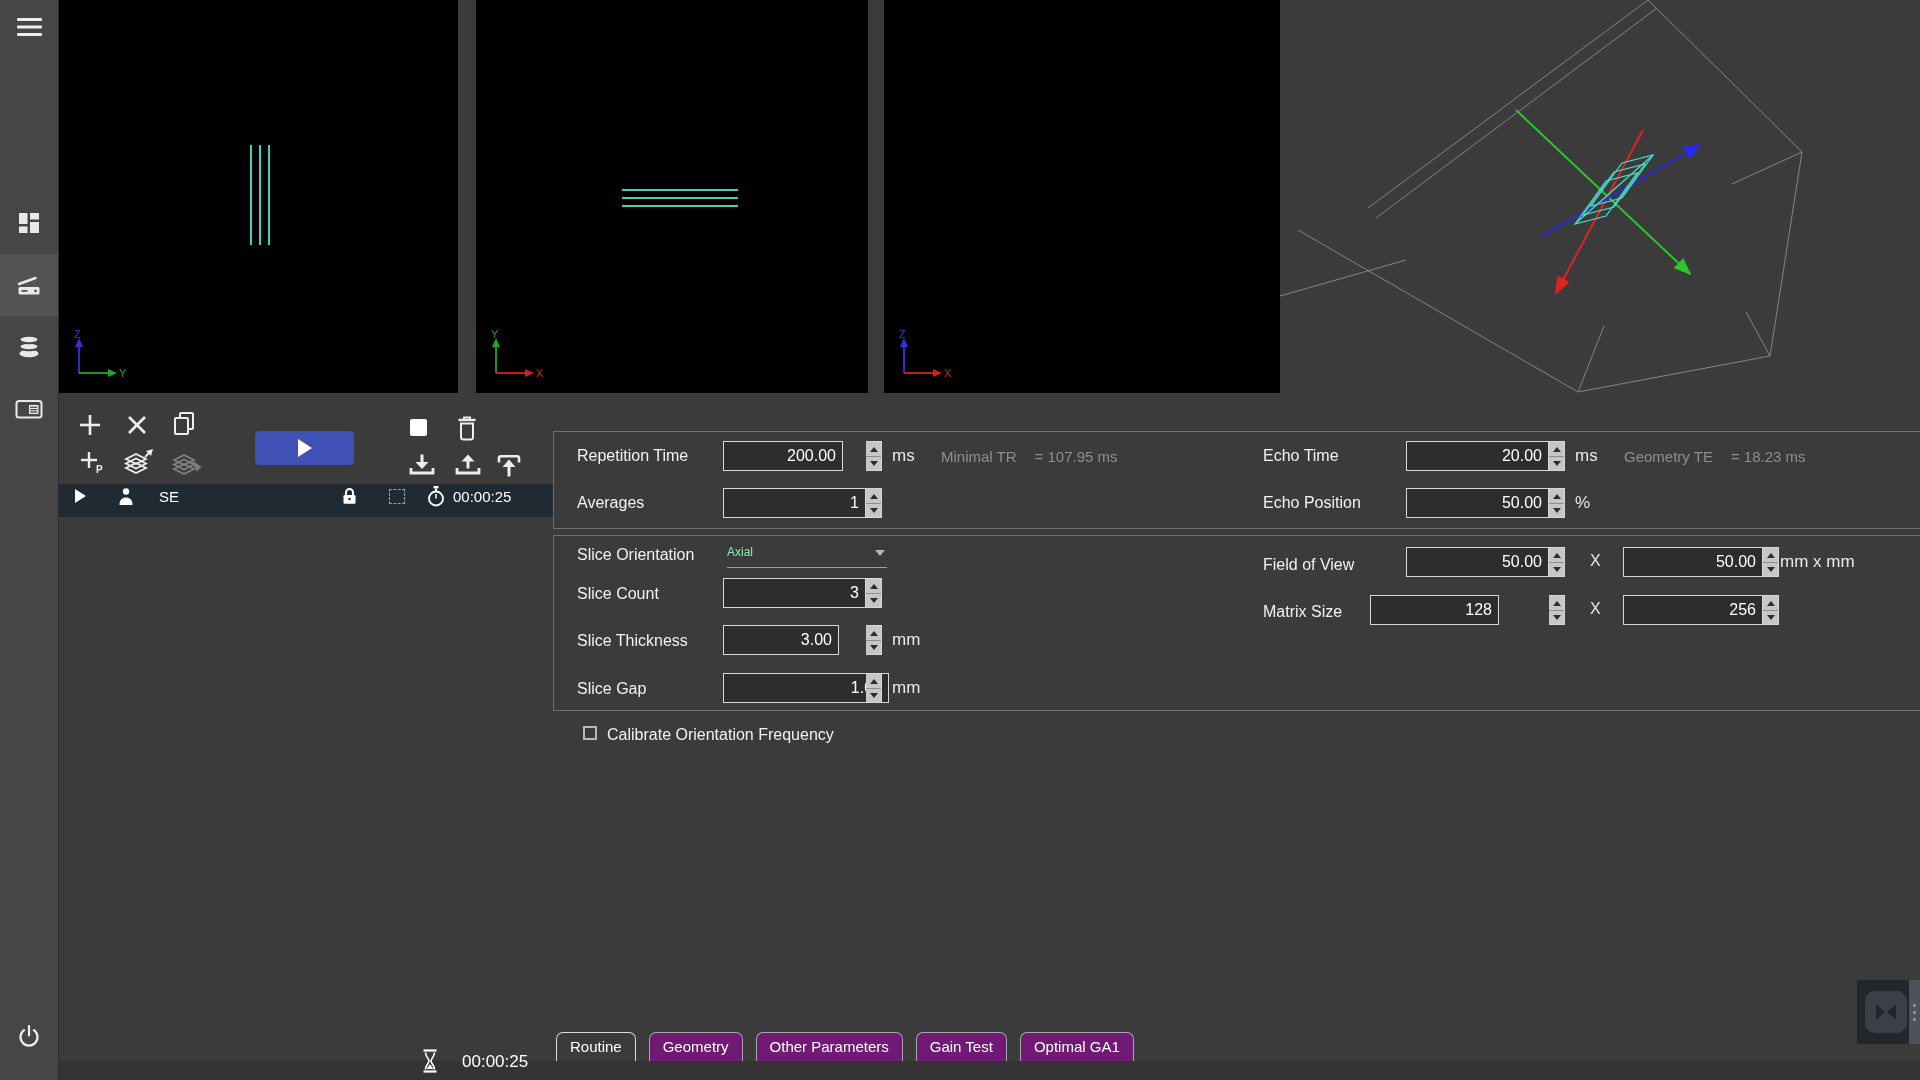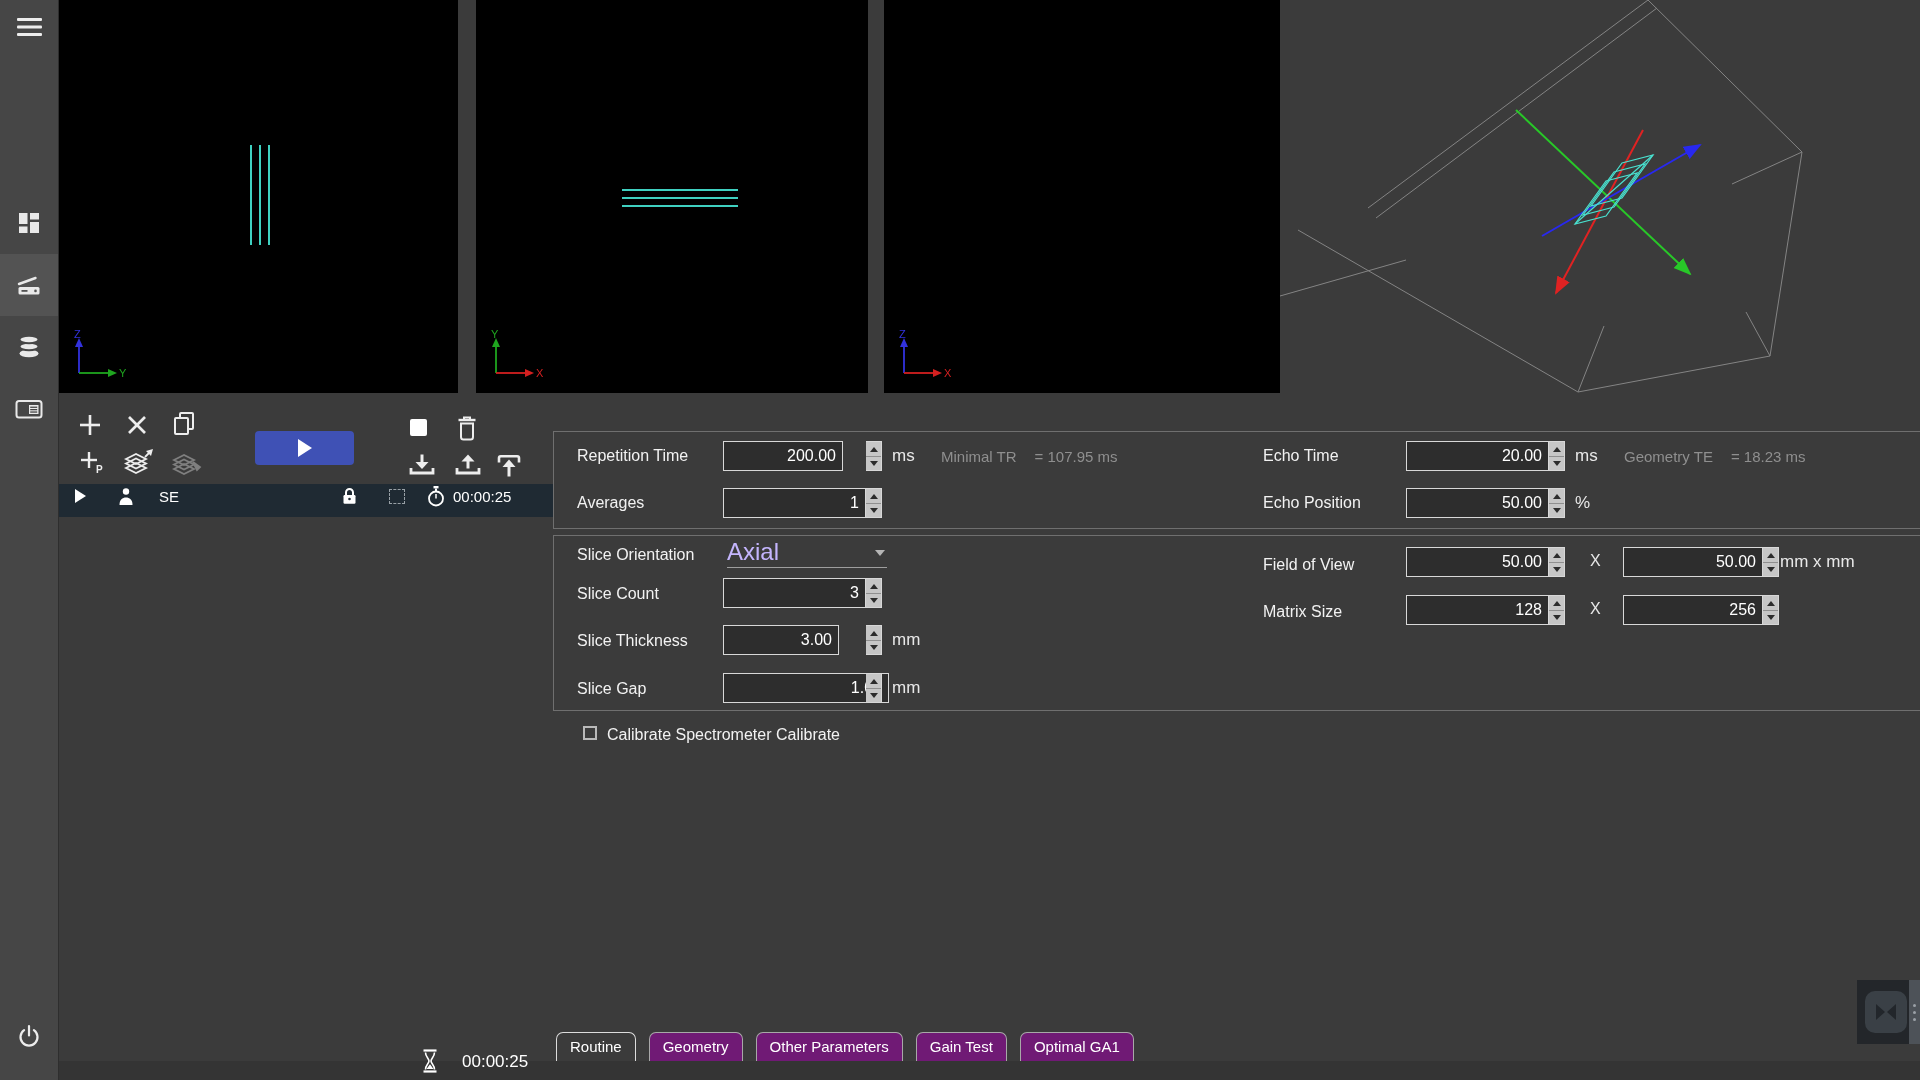--- a/index.html
+++ b/index.html
@@ -43,21 +43,21 @@
   .spin .su,.spin .sd{position:absolute;left:0;width:100%;height:14px;display:flex;align-items:center;justify-content:center}
   .spin .su{top:0;border-bottom:1px solid #8f8f8f}
   .spin .sd{bottom:0}
   .spin .su::after{content:"";width:0;height:0;border-left:4px solid transparent;border-right:4px solid transparent;border-bottom:5px solid #2c2c2c}
   .spin .sd::after{content:"";width:0;height:0;border-left:4px solid transparent;border-right:4px solid transparent;border-top:5px solid #2c2c2c}
   .unit{position:absolute;font-size:17px;color:#e8e8e8;white-space:nowrap}
   .hint{position:absolute;font-size:15px;color:#8f8f8f;white-space:nowrap}
   .hint .hv{margin-left:18px}
   .sep-x{position:absolute;font-size:16px;color:#e8e8e8}
   #orient-dd{position:absolute;left:727px;top:539px;width:160px;height:28px;border-bottom:1px solid #9e9e9e;cursor:pointer}
-  #orient-dd .val{font-size:24px;color:#c4b5fd;line-height:26px}
+  #orient-dd .val{font-size:12px;color:#86efac;line-height:26px}
   #orient-dd .caret{position:absolute;right:2px;top:11px;width:0;height:0;border-left:5px solid transparent;border-right:5px solid transparent;border-top:6px solid #b5b5b5}
 
   
   #calib-box{position:absolute;left:583px;top:726px;width:14px;height:14px;appearance:none;-webkit-appearance:none;
              border:2px solid #b9b9b9;background:transparent;margin:0;cursor:pointer}
   #calib-label{position:absolute;left:607px;top:726px;font-size:16px;color:#f2f2f2}
 
   
   #footer-strip{position:absolute;left:59px;top:1061px;width:1861px;height:19px;background:#343434}
   #tabs{position:absolute;left:556px;top:1032px;display:flex;gap:13px;align-items:flex-end}
@@ -393,40 +393,40 @@
     </span>
   <span class="sep-x" style="left:1036px;top:16px">X</span>
   <input class="num" style="left: 1069px; top: 11px; width: 140px;" value="50.00">
   <span class="spin" style="left:1209px;top:11px">
       <span class="su"></span>
       <span class="sd"></span>
     </span>
   <span class="unit" style="left:1226px;top:16px">mm x mm</span>
 
   <span class="flabel" style="left:709px;top:67px">Matrix Size</span>
-  <input class="num" style="left: 852px; top: 59px; width: 143px;" value="128">
+  <input class="num" style="left: 816px; top: 59px; width: 129px;" value="128">
   <span class="spin" style="left:995px;top:59px">
       <span class="su"></span>
       <span class="sd"></span>
     </span>
   <span class="sep-x" style="left:1036px;top:64px">X</span>
   <input class="num" style="left: 1069px; top: 59px; width: 140px;" value="256">
   <span class="spin" style="left:1209px;top:59px">
       <span class="su"></span>
       <span class="sd"></span>
     </span>
 </div>
 
 <div id="orient-dd">
   <span class="val">Axial</span>
   <span class="caret"></span>
 </div>
 
 <input type="checkbox" id="calib-box" style="">
-<label id="calib-label" for="calib-box">Calibrate Spectrometer Calibrate</label>
+<label id="calib-label" for="calib-box">Calibrate Orientation Frequency</label>
 
 <div id="footer-strip"></div>
 
 <div class="icon-btn" style="left:421px;top:1049px">
   <svg width="18" height="24" viewBox="0 0 18 24">
     <line x1="2.5" y1="1.5" x2="15.5" y2="1.5" stroke="#fff" stroke-width="2.2"></line>
     <line x1="2.5" y1="22.5" x2="15.5" y2="22.5" stroke="#fff" stroke-width="2.2"></line>
     <path d="M4.5,3.5 C4.5,8 8,9.5 8,12 C8,14.5 4.5,16 4.5,20.5 M13.5,3.5 C13.5,8 10,9.5 10,12 C10,14.5 13.5,16 13.5,20.5" fill="none" stroke="#fff" stroke-width="1.6"></path>
     <polygon points="5.5,20 12.5,20 9,15.2" fill="#fff"></polygon>
   </svg>

